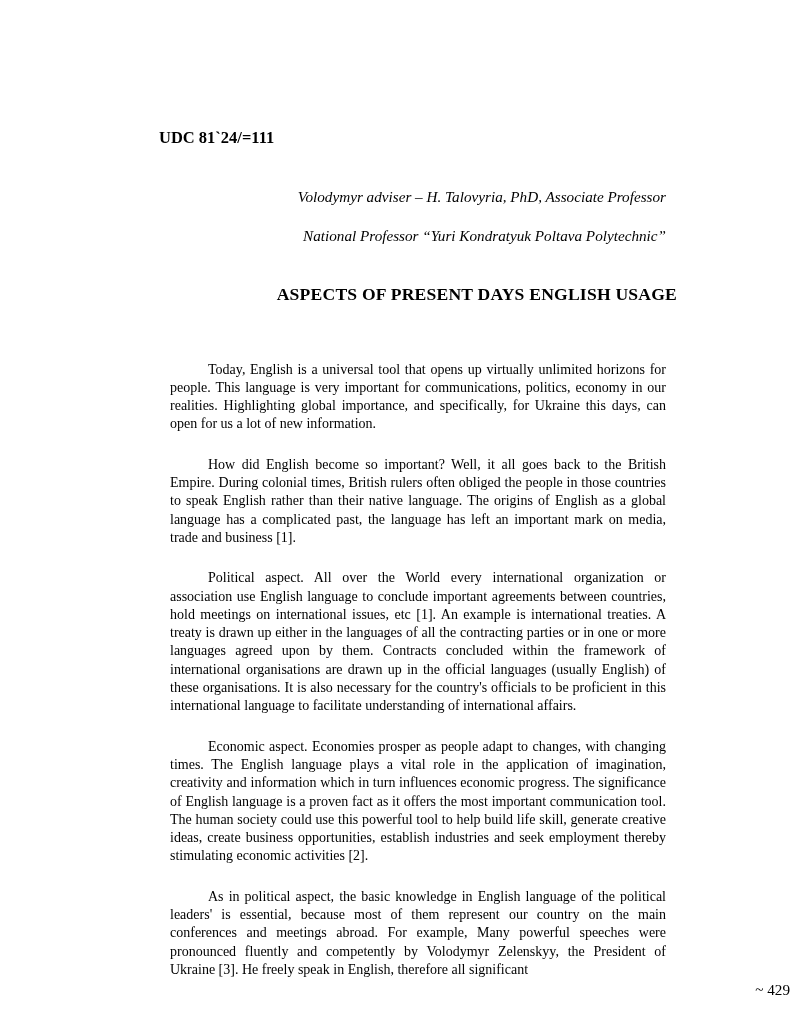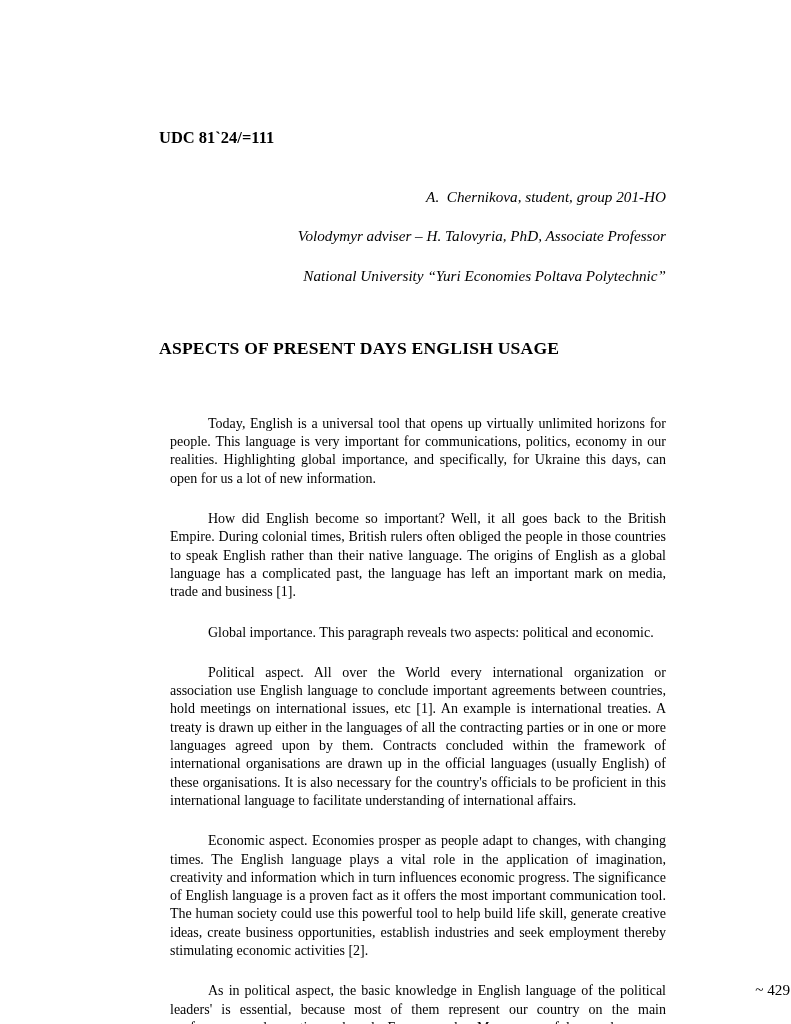--- a/index.html
+++ b/index.html
@@ -31,22 +31,22 @@
     text-align: left;
   }
   .byline {
     margin-top: 7px;
     text-align: right;
     font-style: italic;
     font-size: 15.2px;
     line-height: 17.3px;
   }
   .title {
-    margin-top: 21px;
-    text-align: left;
+    margin-top: 6px;
+    text-align: right;
     font-weight: bold;
     font-size: 17.6px;
     line-height: 21px;
     letter-spacing: 0.2px;
   }
   .body-text {
     margin-top: 23px;
     font-size: 14px;
     line-height: 18.3px;
     text-align: justify;
@@ -66,31 +66,29 @@
 </style>
 </head>
 <body>
 
 <div class="page">
   <div class="content">
 
     <div class="udc">UDC 81`24/=111</div>
 
     <div class="byline">
-      <div>A.&nbsp;&nbsp;Chernikova, student, group 201-HO</div>
       <div>Volodymyr adviser – H. Talovyria, PhD, Associate Professor</div>
-      <div>National University “Yuri Economies Poltava Polytechnic”</div>
+      <div>National Professor “Yuri Kondratyuk Poltava Polytechnic”</div>
     </div>
 
     <h1 class="title">ASPECTS OF PRESENT DAYS ENGLISH USAGE</h1>
 
     <div class="body-text">
       <p class="para">Today, English is a universal tool that opens up virtually unlimited horizons for people. This language is very important for communications, politics, economy in our realities. Highlighting global importance, and specifically, for Ukraine this days, can open for us a lot of new information.</p>
       <p class="para">How did English become so important? Well, it all goes back to the British Empire. During colonial times, British rulers often obliged the people in those countries to speak English rather than their native language. The origins of English as a global language has a complicated past, the language has left an important mark on media, trade and business [1].</p>
-      <p class="para">Global importance. This paragraph reveals two aspects: political and economic.</p>
       <p class="para">Political aspect. All over the World every international organization or association use English language to conclude important agreements between countries, hold meetings on international issues, etc [1]. An example is international treaties. A treaty is drawn up either in the languages of all the contracting parties or in one or more languages agreed upon by them. Contracts concluded within the framework of international organisations are drawn up in the official languages (usually English) of these organisations. It is also necessary for the country's officials to be proficient in this international language to facilitate understanding of international affairs.</p>
       <p class="para">Economic aspect. Economies prosper as people adapt to changes, with changing times. The English language plays a vital role in the application of imagination, creativity and information which in turn influences economic progress. The significance of English language is a proven fact as it offers the most important communication tool. The human society could use this powerful tool to help build life skill, generate creative ideas, create business opportunities, establish industries and seek employment thereby stimulating economic activities [2].</p>
       <p class="para">As in political aspect, the basic knowledge in English language of the political leaders' is essential, because most of them represent our country on the main conferences and meetings abroad. For example, Many powerful speeches were pronounced fluently and competently by Volodymyr Zelenskyy, the President of Ukraine [3]. He freely speak in English, therefore all significant</p>
     </div>
 
   </div>
 
   <div class="footer">~ 429 ~</div>
 </div>
 

